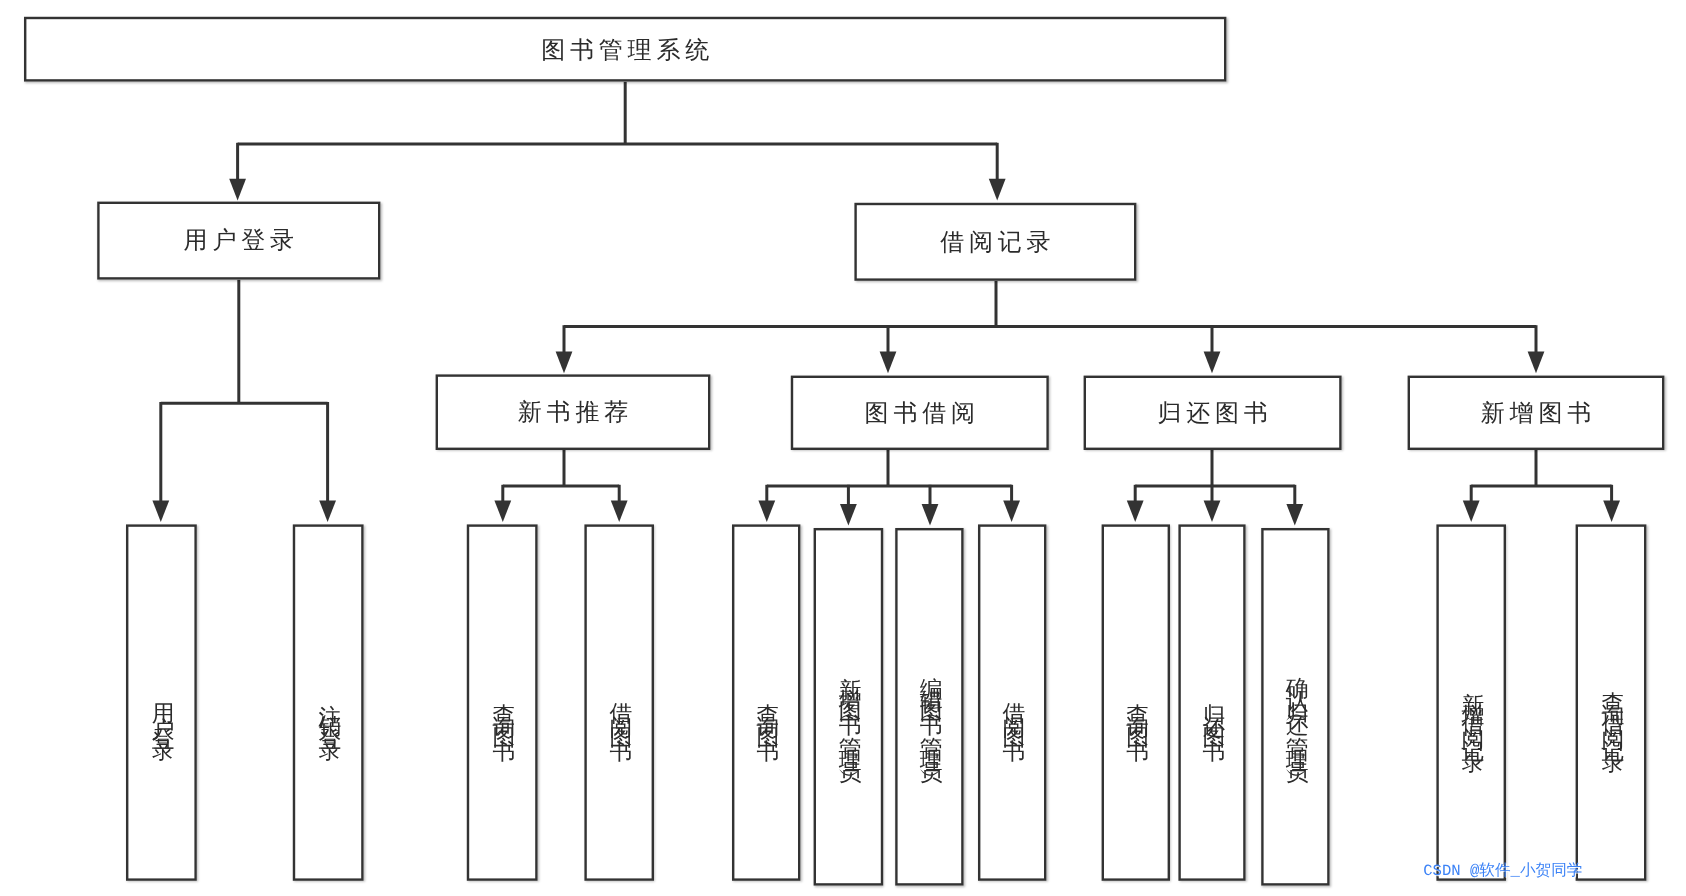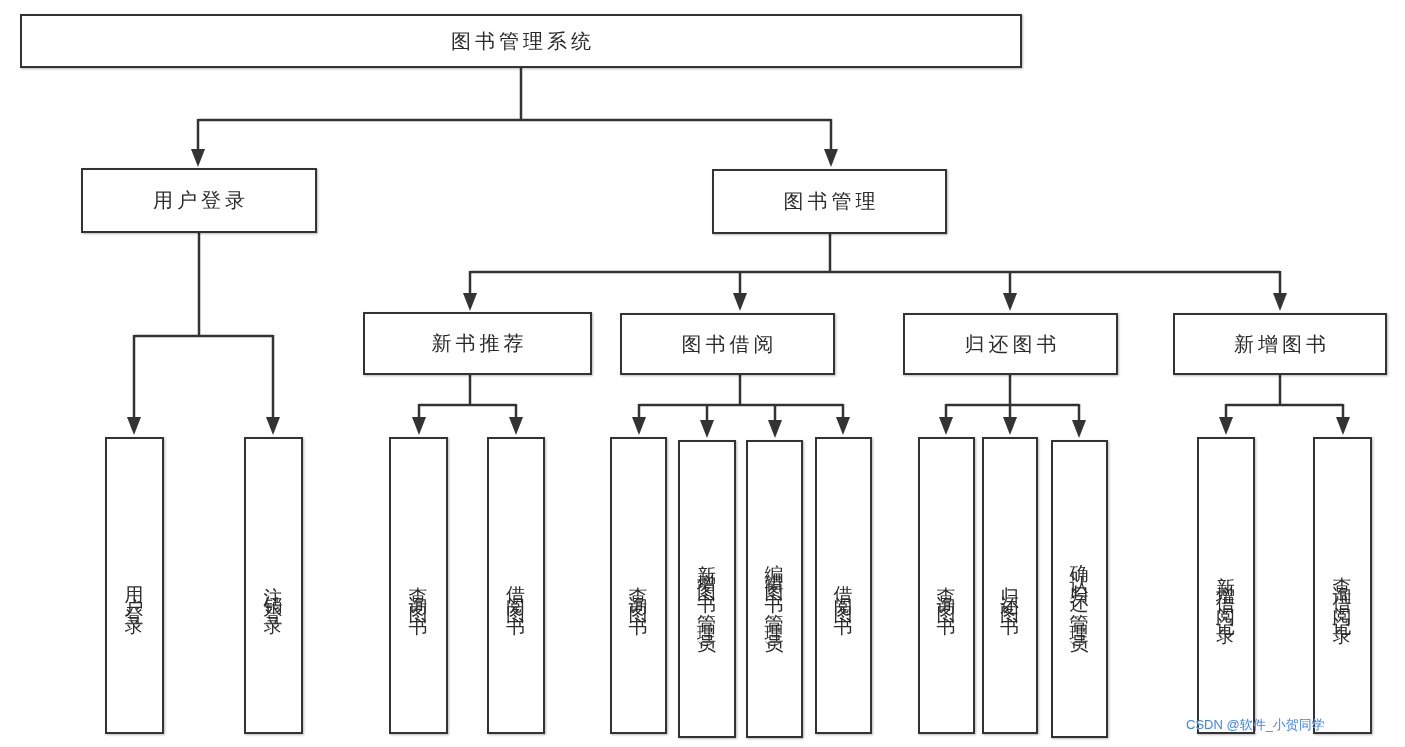--- a/index.html
+++ b/index.html
@@ -1,18 +1,18 @@
 <!DOCTYPE html>
 <html><head>
 <meta charset="utf-8">
 <style>
   html,body{margin:0;padding:0;background:#fff;}
   .stage{
     position:relative;width:1405px;height:747px;background:#ffffff;overflow:hidden;
-    font-family:Liberation Sans, sans-serif;
+    font-family:Liberation Mono, monospace;
   }
   .wires{position:absolute;left:0;top:0;z-index:1;}
   .node{
     position:absolute;box-sizing:border-box;background:#ffffff;
     border:2px solid #333333;box-shadow:1px 1px 2px rgba(0,0,0,.28);
     display:flex;align-items:center;justify-content:center;
     color:#2b2b2b;z-index:2;
   }
   .node.h span{font-size:20px;letter-spacing:4px;padding-left:4px;white-space:nowrap;}
   .node.v span{
@@ -97,27 +97,27 @@
   </svg>
 
   <div class="node h" style="left:20px;top:14px;width:1002px;height:54px">
     <span>图书管理系统</span>
   </div>
 
   <div class="node h" style="left:81px;top:168px;width:236px;height:65px">
     <span>用户登录</span>
   </div>
   <div class="node h" style="left:712px;top:169px;width:235px;height:65px">
-    <span>图书管理</span>
+    <span>借阅记录</span>
   </div>
 
   <div class="node h" style="left:363px;top:312px;width:229px;height:63px">
     <span>新书推荐</span>
   </div>
-  <div class="node h" style="left:620px;top:313px;width:215px;height:62px">
+  <div class="node h" style="left:659px;top:313px;width:215px;height:62px">
     <span>图书借阅</span>
   </div>
   <div class="node h" style="left:903px;top:313px;width:215px;height:62px">
     <span>归还图书</span>
   </div>
   <div class="node h" style="left:1173px;top:313px;width:214px;height:62px">
     <span>新增图书</span>
   </div>
 
   <div class="node v" style="left:105px;top:437px;width:59px;height:297px">

